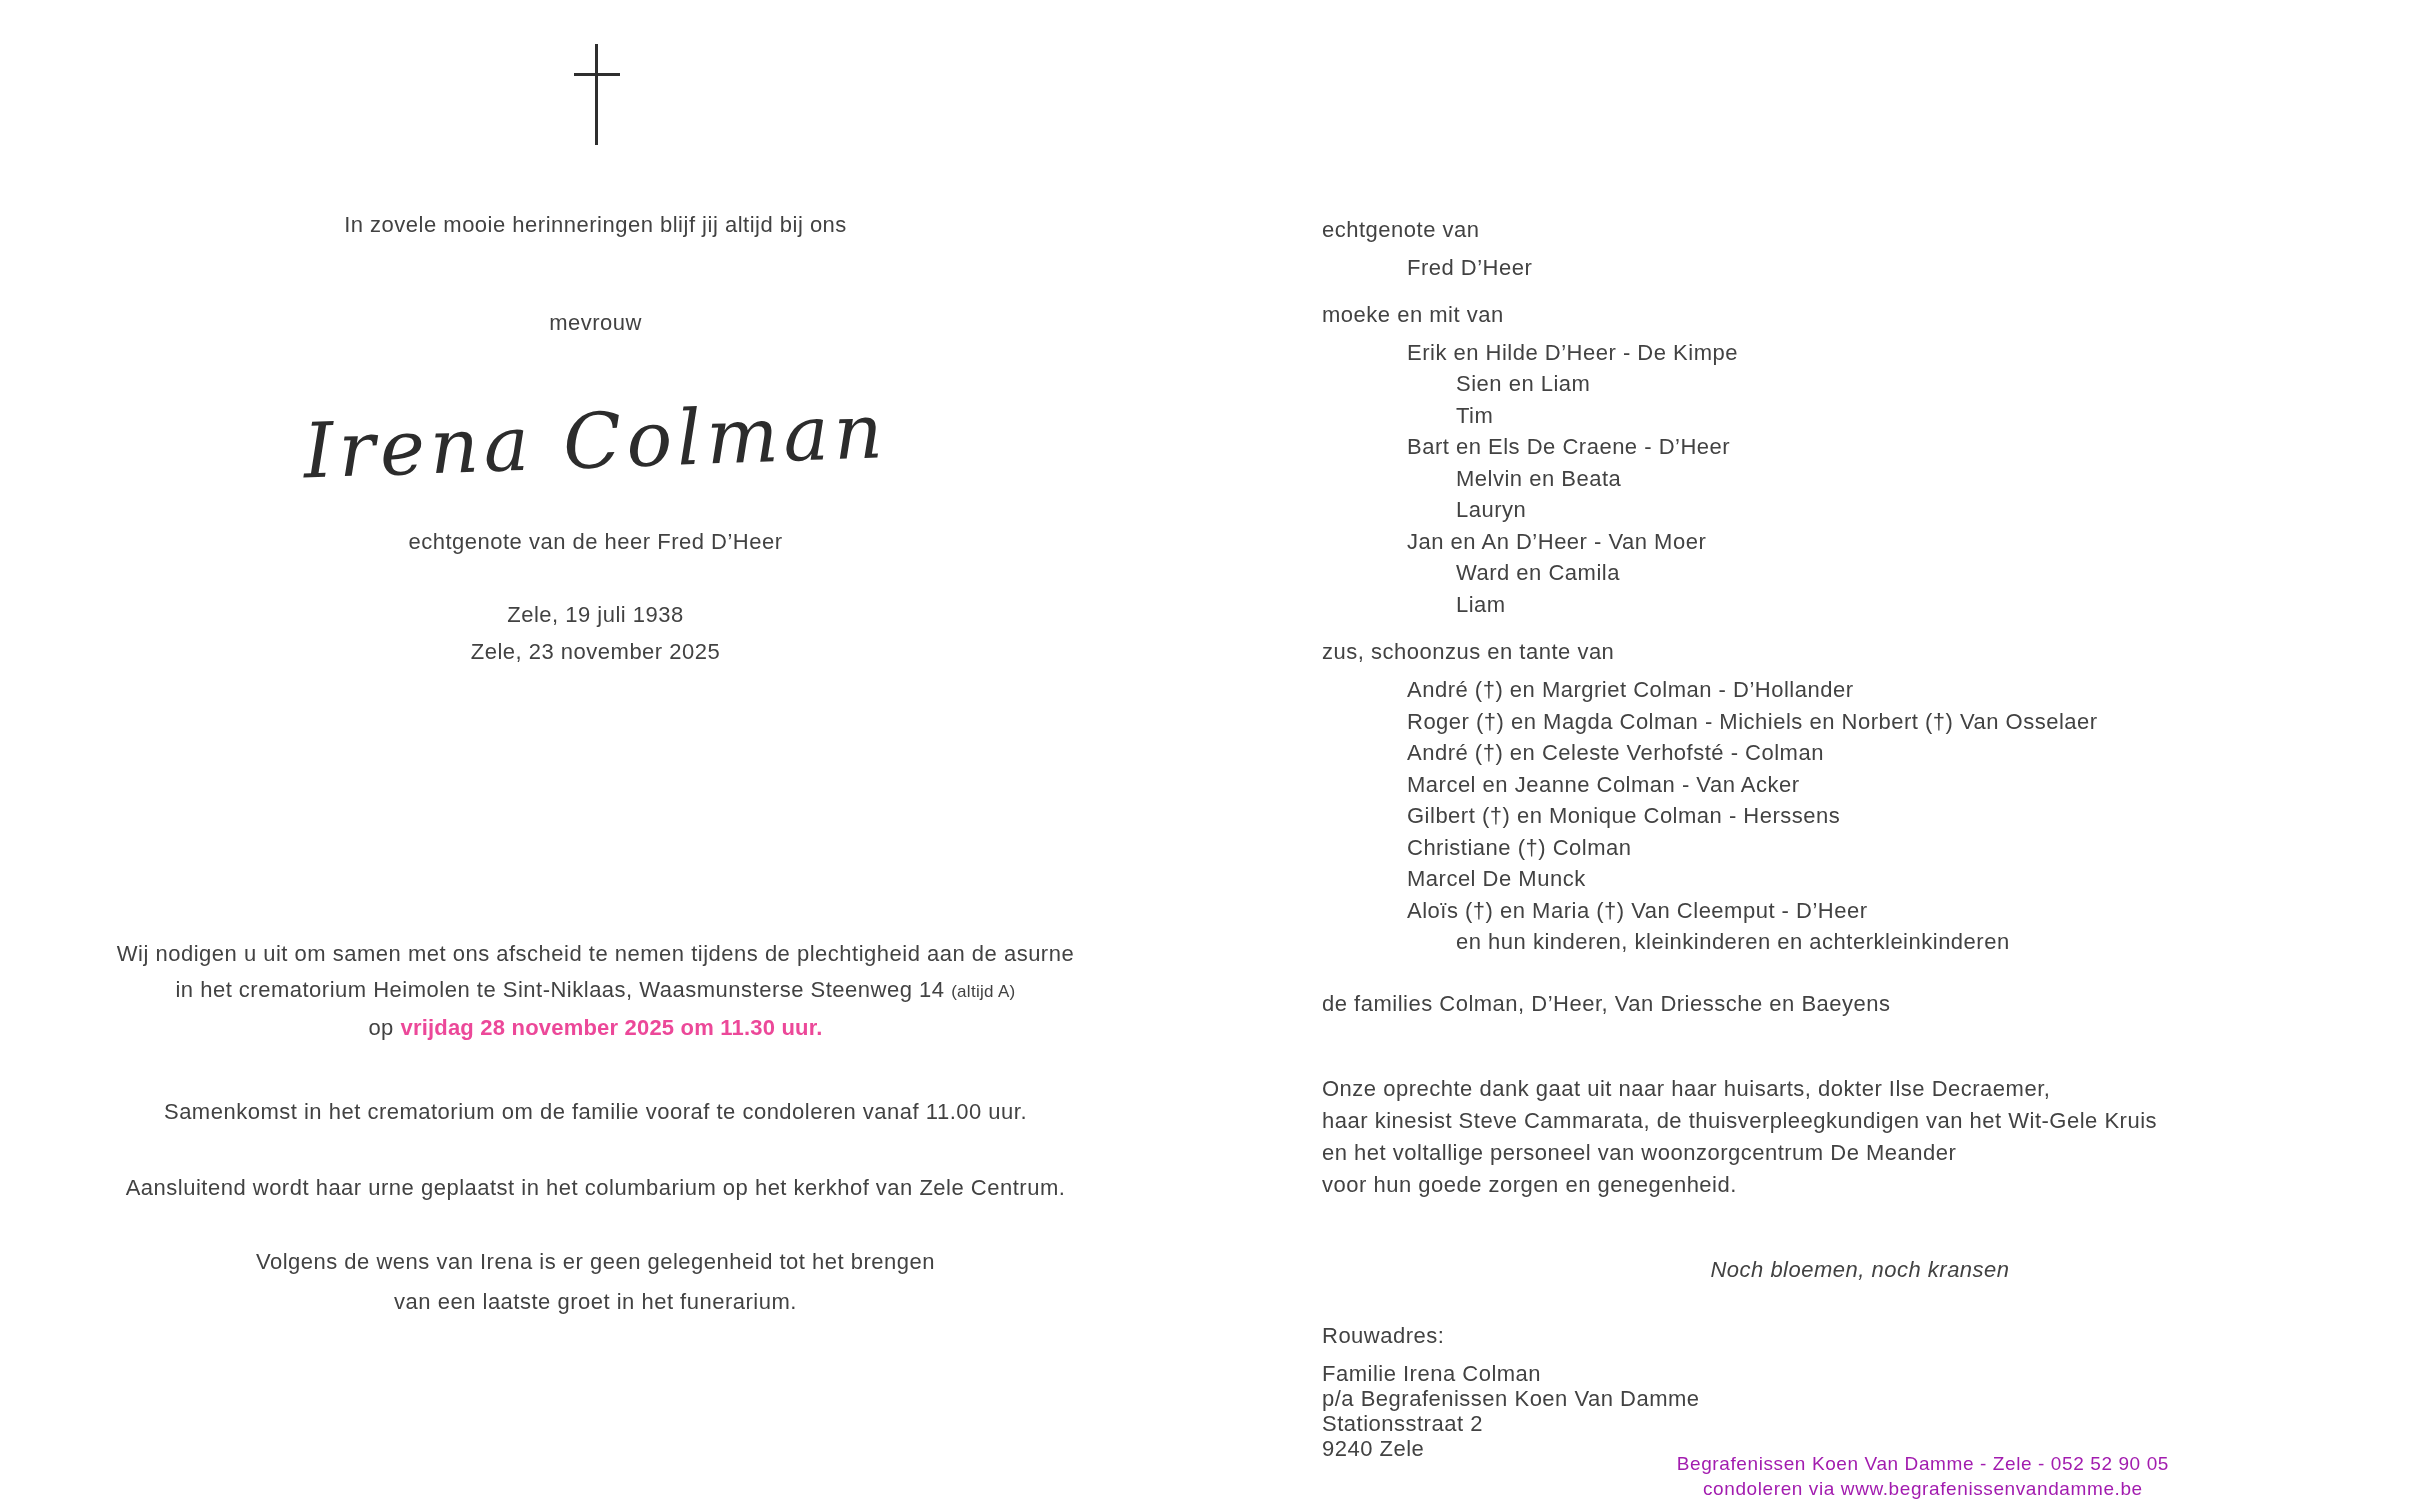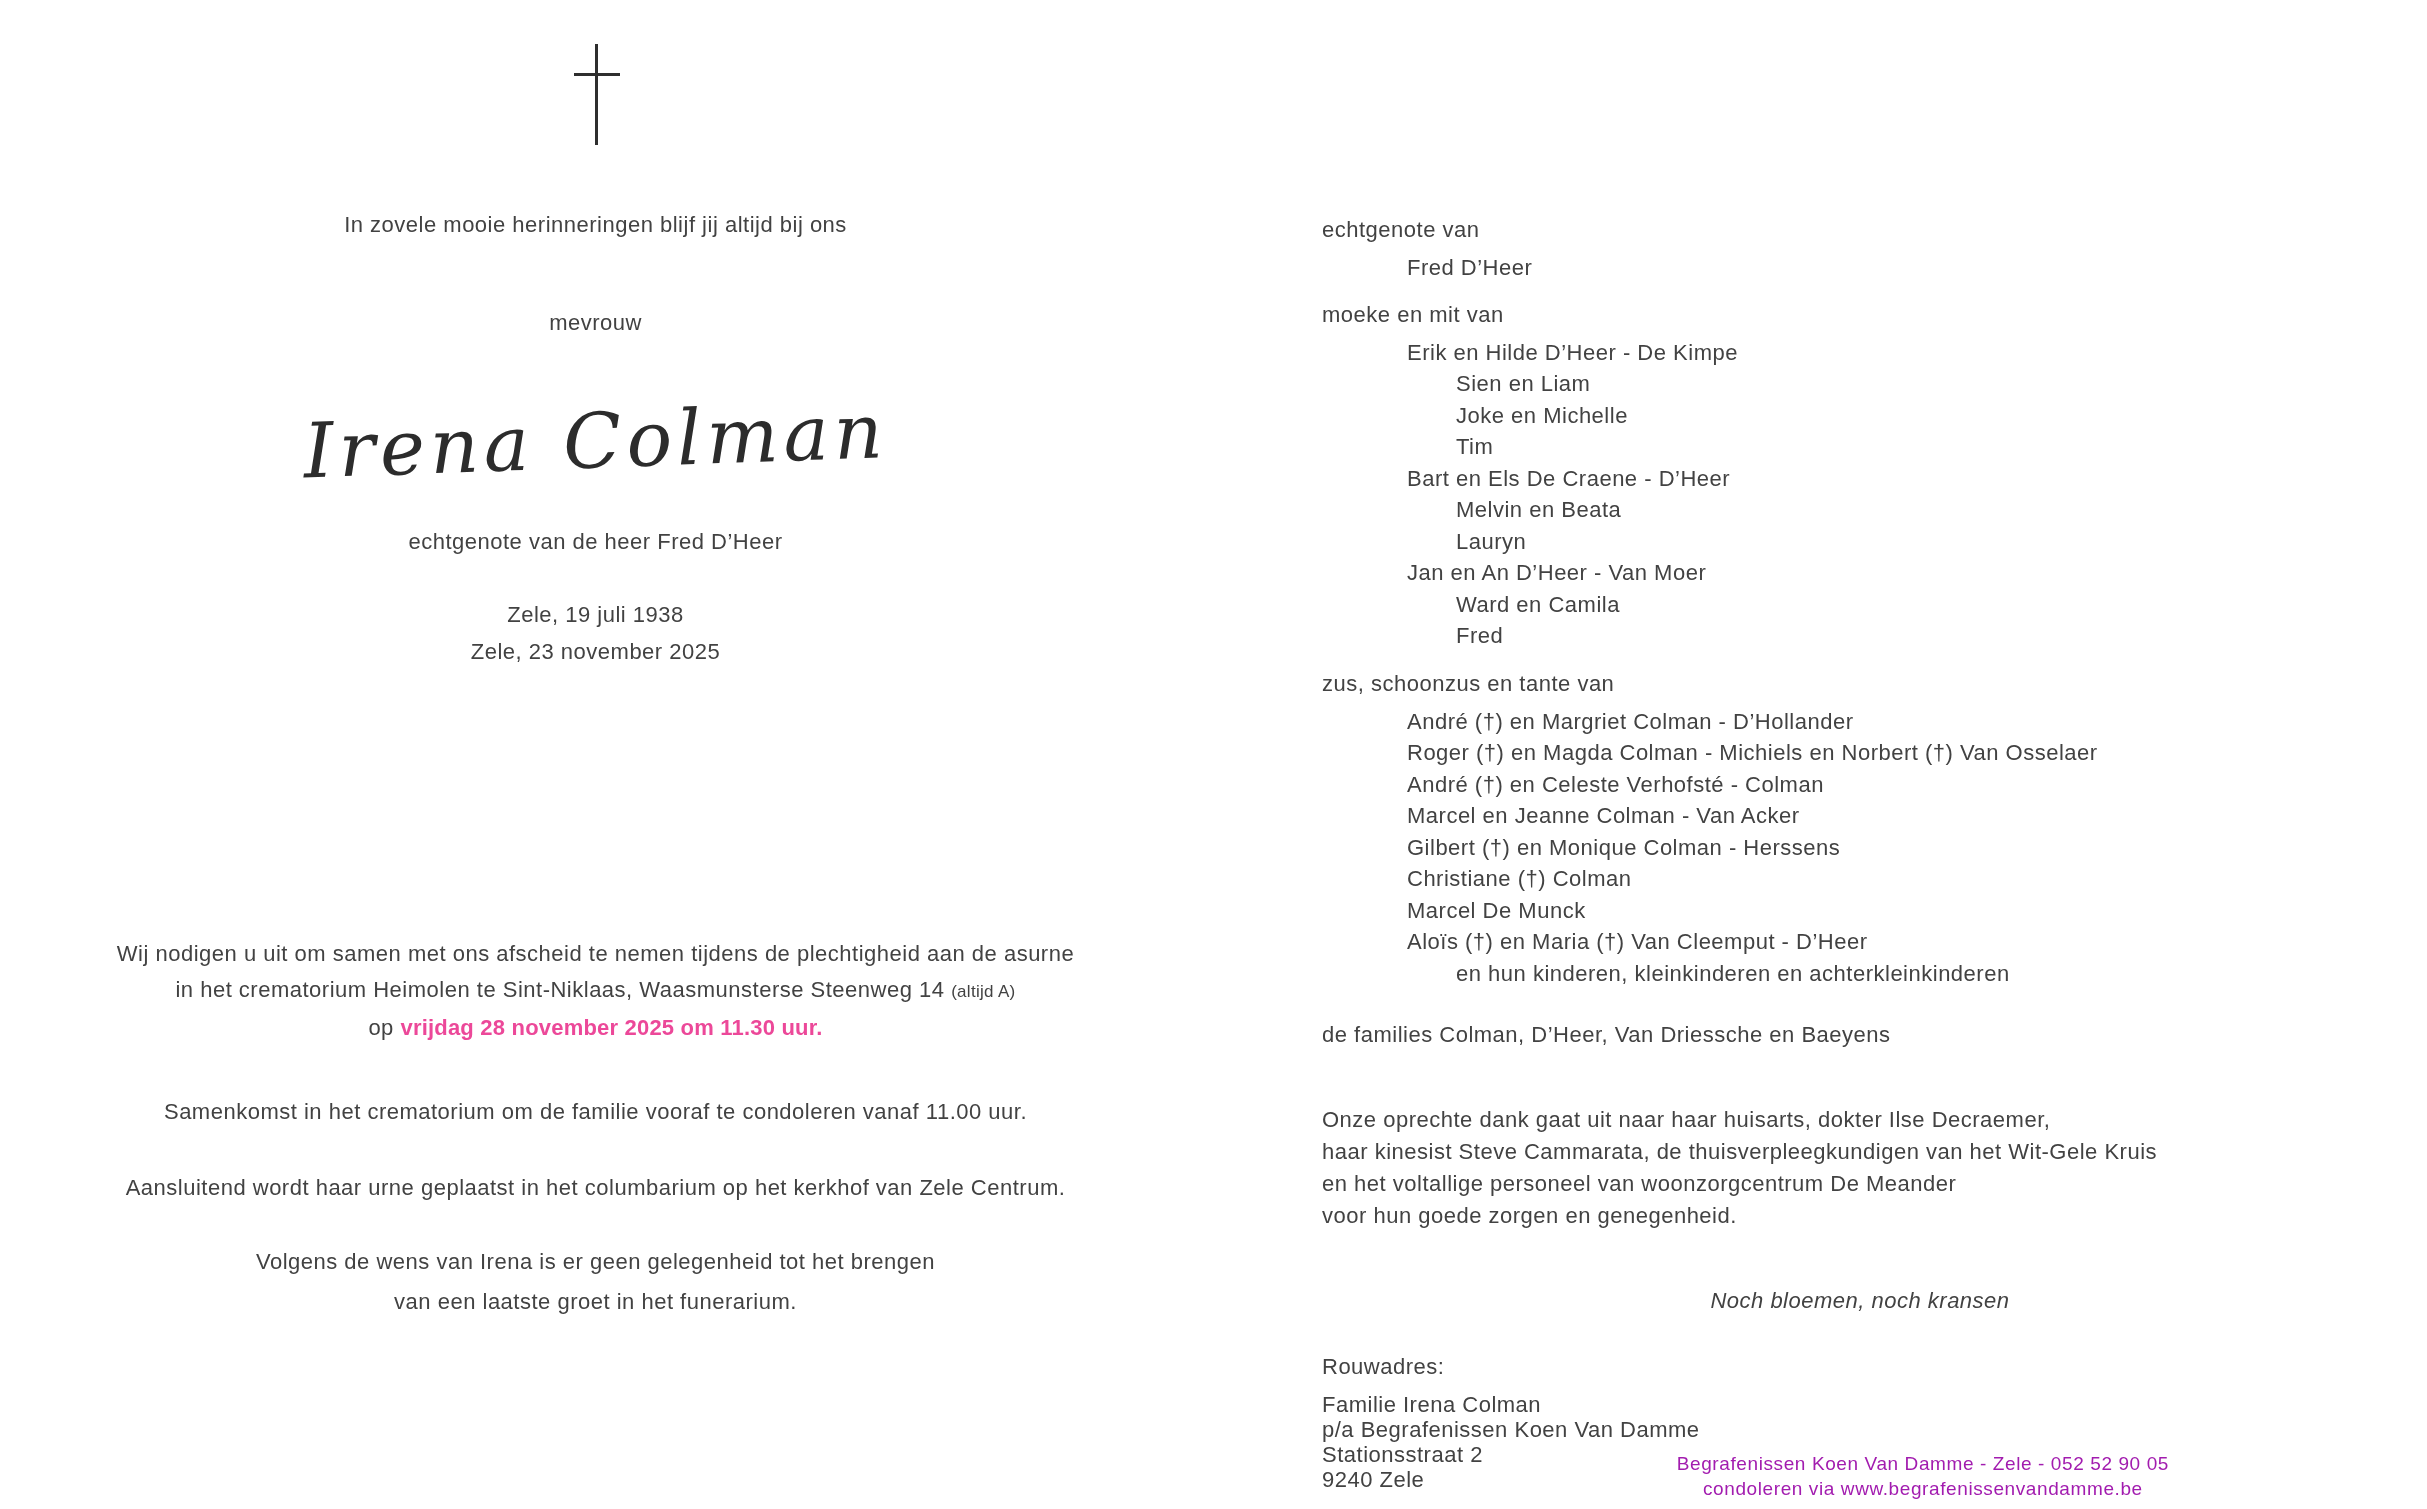--- a/index.html
+++ b/index.html
@@ -143,28 +143,27 @@
   </div>
 
   <div class="page-right">
 
     <div class="sec-header">echtgenote van</div>
     <div class="entry first">Fred D’Heer</div>
 
     <div class="sec-header gap-s">moeke en mit van</div>
     <div class="entry first">Erik en Hilde D’Heer - De Kimpe</div>
     <div class="entry lvl2">Sien en Liam</div>
-    <div class="entry lvl2">Joke en Michelle</div>
     <div class="entry lvl2">Tim</div>
     <div class="entry">Bart en Els De Craene - D’Heer</div>
     <div class="entry lvl2">Melvin en Beata</div>
     <div class="entry lvl2">Lauryn</div>
     <div class="entry">Jan en An D’Heer - Van Moer</div>
     <div class="entry lvl2">Ward en Camila</div>
-    <div class="entry lvl2">Fred</div>
+    <div class="entry lvl2">Liam</div>
 
     <div class="sec-header gap-m">zus, schoonzus en tante van</div>
     <div class="entry first">André (†) en Margriet Colman - D’Hollander</div>
     <div class="entry">Roger (†) en Magda Colman - Michiels en Norbert (†) Van Osselaer</div>
     <div class="entry">André (†) en Celeste Verhofsté - Colman</div>
     <div class="entry">Marcel en Jeanne Colman - Van Acker</div>
     <div class="entry">Gilbert (†) en Monique Colman - Herssens</div>
     <div class="entry">Christiane (†) Colman</div>
     <div class="entry">Marcel De Munck</div>
     <div class="entry">Aloïs (†) en Maria (†) Van Cleemput - D’Heer</div>

